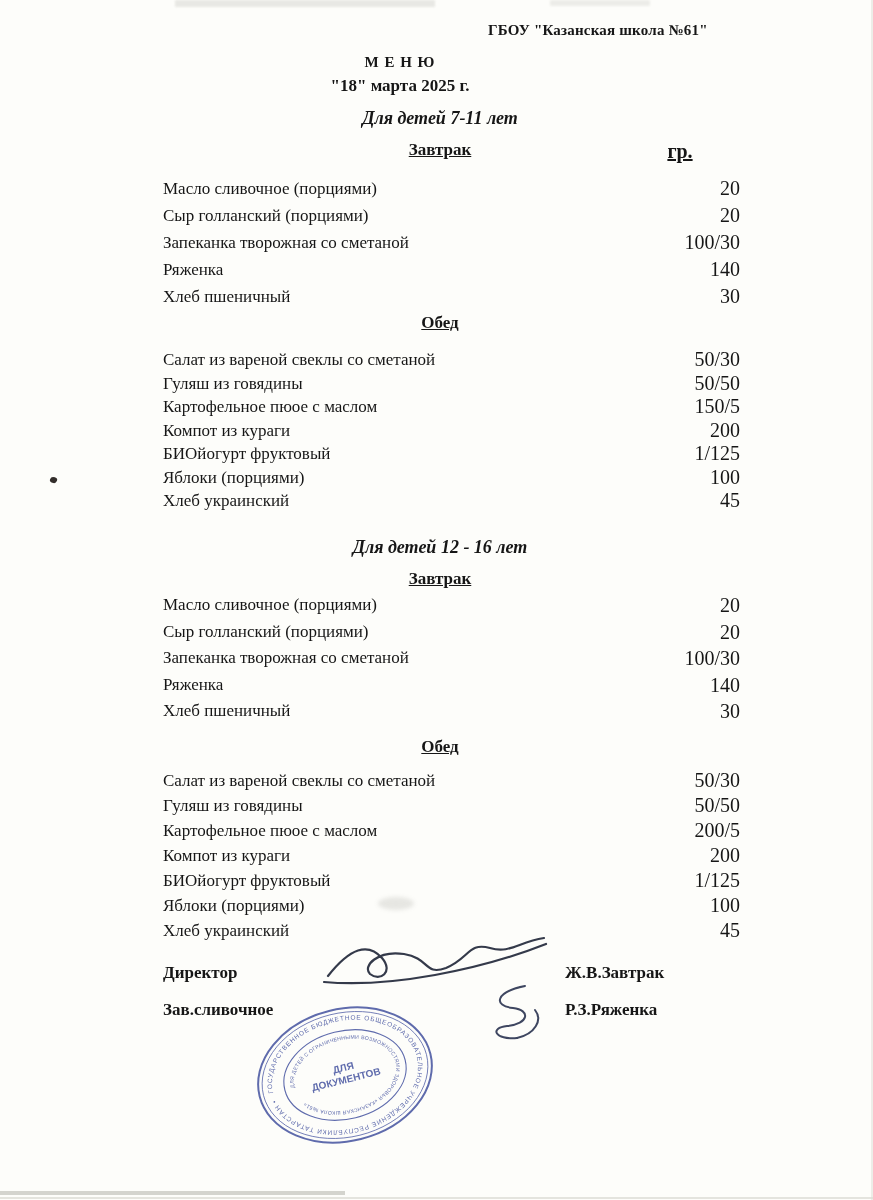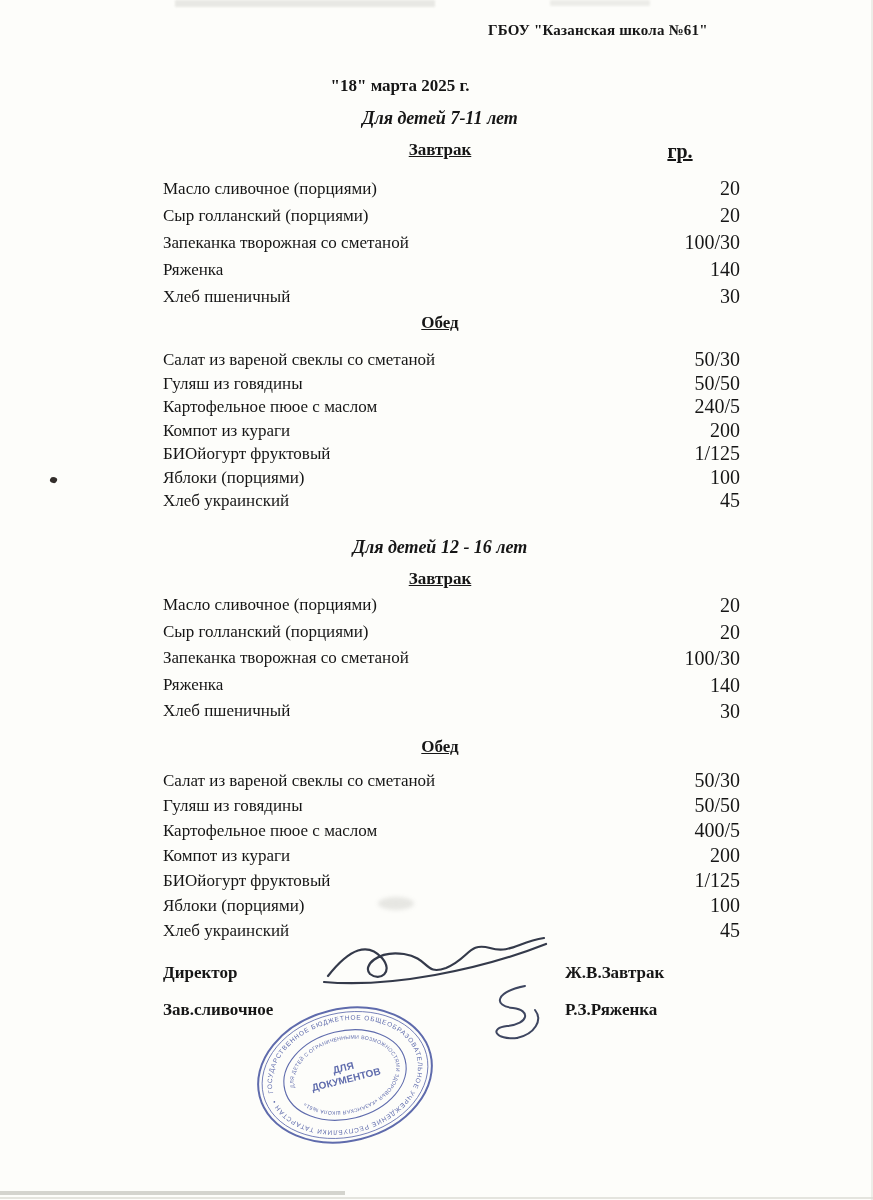--- a/index.html
+++ b/index.html
@@ -58,59 +58,60 @@
 
   <div class="abs ghost1"></div>
   <div class="abs ghost2"></div>
   <div class="abs speck"></div>
   <div class="abs smudge"></div>
   <div class="abs scanline1"></div>
   <div class="abs scanline2"></div>
   <div class="abs edge-right"></div>
 
   <div class="abs org-header">ГБОУ "Казанская школа №61"</div>
+  <div class="abs menu-title">М Е Н Ю</div>
   <div class="abs menu-date">"18" марта 2025 г.</div>
 
   <div id="age1" class="abs age-group">Для детей 7-11 лет</div>
   <div id="mh-b1" class="abs meal-header"><span>Завтрак</span></div>
   <div class="abs grams-header"><span>гр.</span></div>
   <div id="rows-b1" class="rows r27">
       <div class="menu-row"><span class="dish">Масло сливочное (порциями)</span><span class="amount">20</span></div>
       <div class="menu-row"><span class="dish">Сыр голланский (порциями)</span><span class="amount">20</span></div>
       <div class="menu-row"><span class="dish">Запеканка творожная со сметаной</span><span class="amount">100/30</span></div>
       <div class="menu-row"><span class="dish">Ряженка</span><span class="amount">140</span></div>
       <div class="menu-row"><span class="dish">Хлеб пшеничный</span><span class="amount">30</span></div>
     </div>
 
   <div id="mh-o1" class="abs meal-header"><span>Обед</span></div>
   <div id="rows-o1" class="rows r23">
       <div class="menu-row"><span class="dish">Салат из вареной свеклы со сметаной</span><span class="amount">50/30</span></div>
       <div class="menu-row"><span class="dish">Гуляш из говядины</span><span class="amount">50/50</span></div>
-      <div class="menu-row"><span class="dish">Картофельное пюое с маслом</span><span class="amount">240/5</span></div>
+      <div class="menu-row"><span class="dish">Картофельное пюое с маслом</span><span class="amount">150/5</span></div>
       <div class="menu-row"><span class="dish">Компот из кураги</span><span class="amount">200</span></div>
       <div class="menu-row"><span class="dish">БИОйогурт фруктовый</span><span class="amount">1/125</span></div>
       <div class="menu-row"><span class="dish">Яблоки (порциями)</span><span class="amount">100</span></div>
       <div class="menu-row"><span class="dish">Хлеб украинский</span><span class="amount">45</span></div>
     </div>
 
   <div id="age2" class="abs age-group">Для детей 12 - 16 лет</div>
   <div id="mh-b2" class="abs meal-header"><span>Завтрак</span></div>
   <div id="rows-b2" class="rows r26">
       <div class="menu-row"><span class="dish">Масло сливочное (порциями)</span><span class="amount">20</span></div>
       <div class="menu-row"><span class="dish">Сыр голланский (порциями)</span><span class="amount">20</span></div>
       <div class="menu-row"><span class="dish">Запеканка творожная со сметаной</span><span class="amount">100/30</span></div>
       <div class="menu-row"><span class="dish">Ряженка</span><span class="amount">140</span></div>
       <div class="menu-row"><span class="dish">Хлеб пшеничный</span><span class="amount">30</span></div>
     </div>
 
   <div id="mh-o2" class="abs meal-header"><span>Обед</span></div>
   <div id="rows-o2" class="rows r25">
       <div class="menu-row"><span class="dish">Салат из вареной свеклы со сметаной</span><span class="amount">50/30</span></div>
       <div class="menu-row"><span class="dish">Гуляш из говядины</span><span class="amount">50/50</span></div>
-      <div class="menu-row"><span class="dish">Картофельное пюое с маслом</span><span class="amount">400/5</span></div>
+      <div class="menu-row"><span class="dish">Картофельное пюое с маслом</span><span class="amount">200/5</span></div>
       <div class="menu-row"><span class="dish">Компот из кураги</span><span class="amount">200</span></div>
       <div class="menu-row"><span class="dish">БИОйогурт фруктовый</span><span class="amount">1/125</span></div>
       <div class="menu-row"><span class="dish">Яблоки (порциями)</span><span class="amount">100</span></div>
       <div class="menu-row"><span class="dish">Хлеб украинский</span><span class="amount">45</span></div>
     </div>
 
   <div id="dir-role" class="abs sig-role">Директор</div>
   <div id="dir-name" class="abs sig-name">Ж.В.Завтрак</div>
   <div id="zav-role" class="abs sig-role">Зав.сливочное</div>
   <div id="zav-name" class="abs sig-name">Р.З.Ряженка</div>

